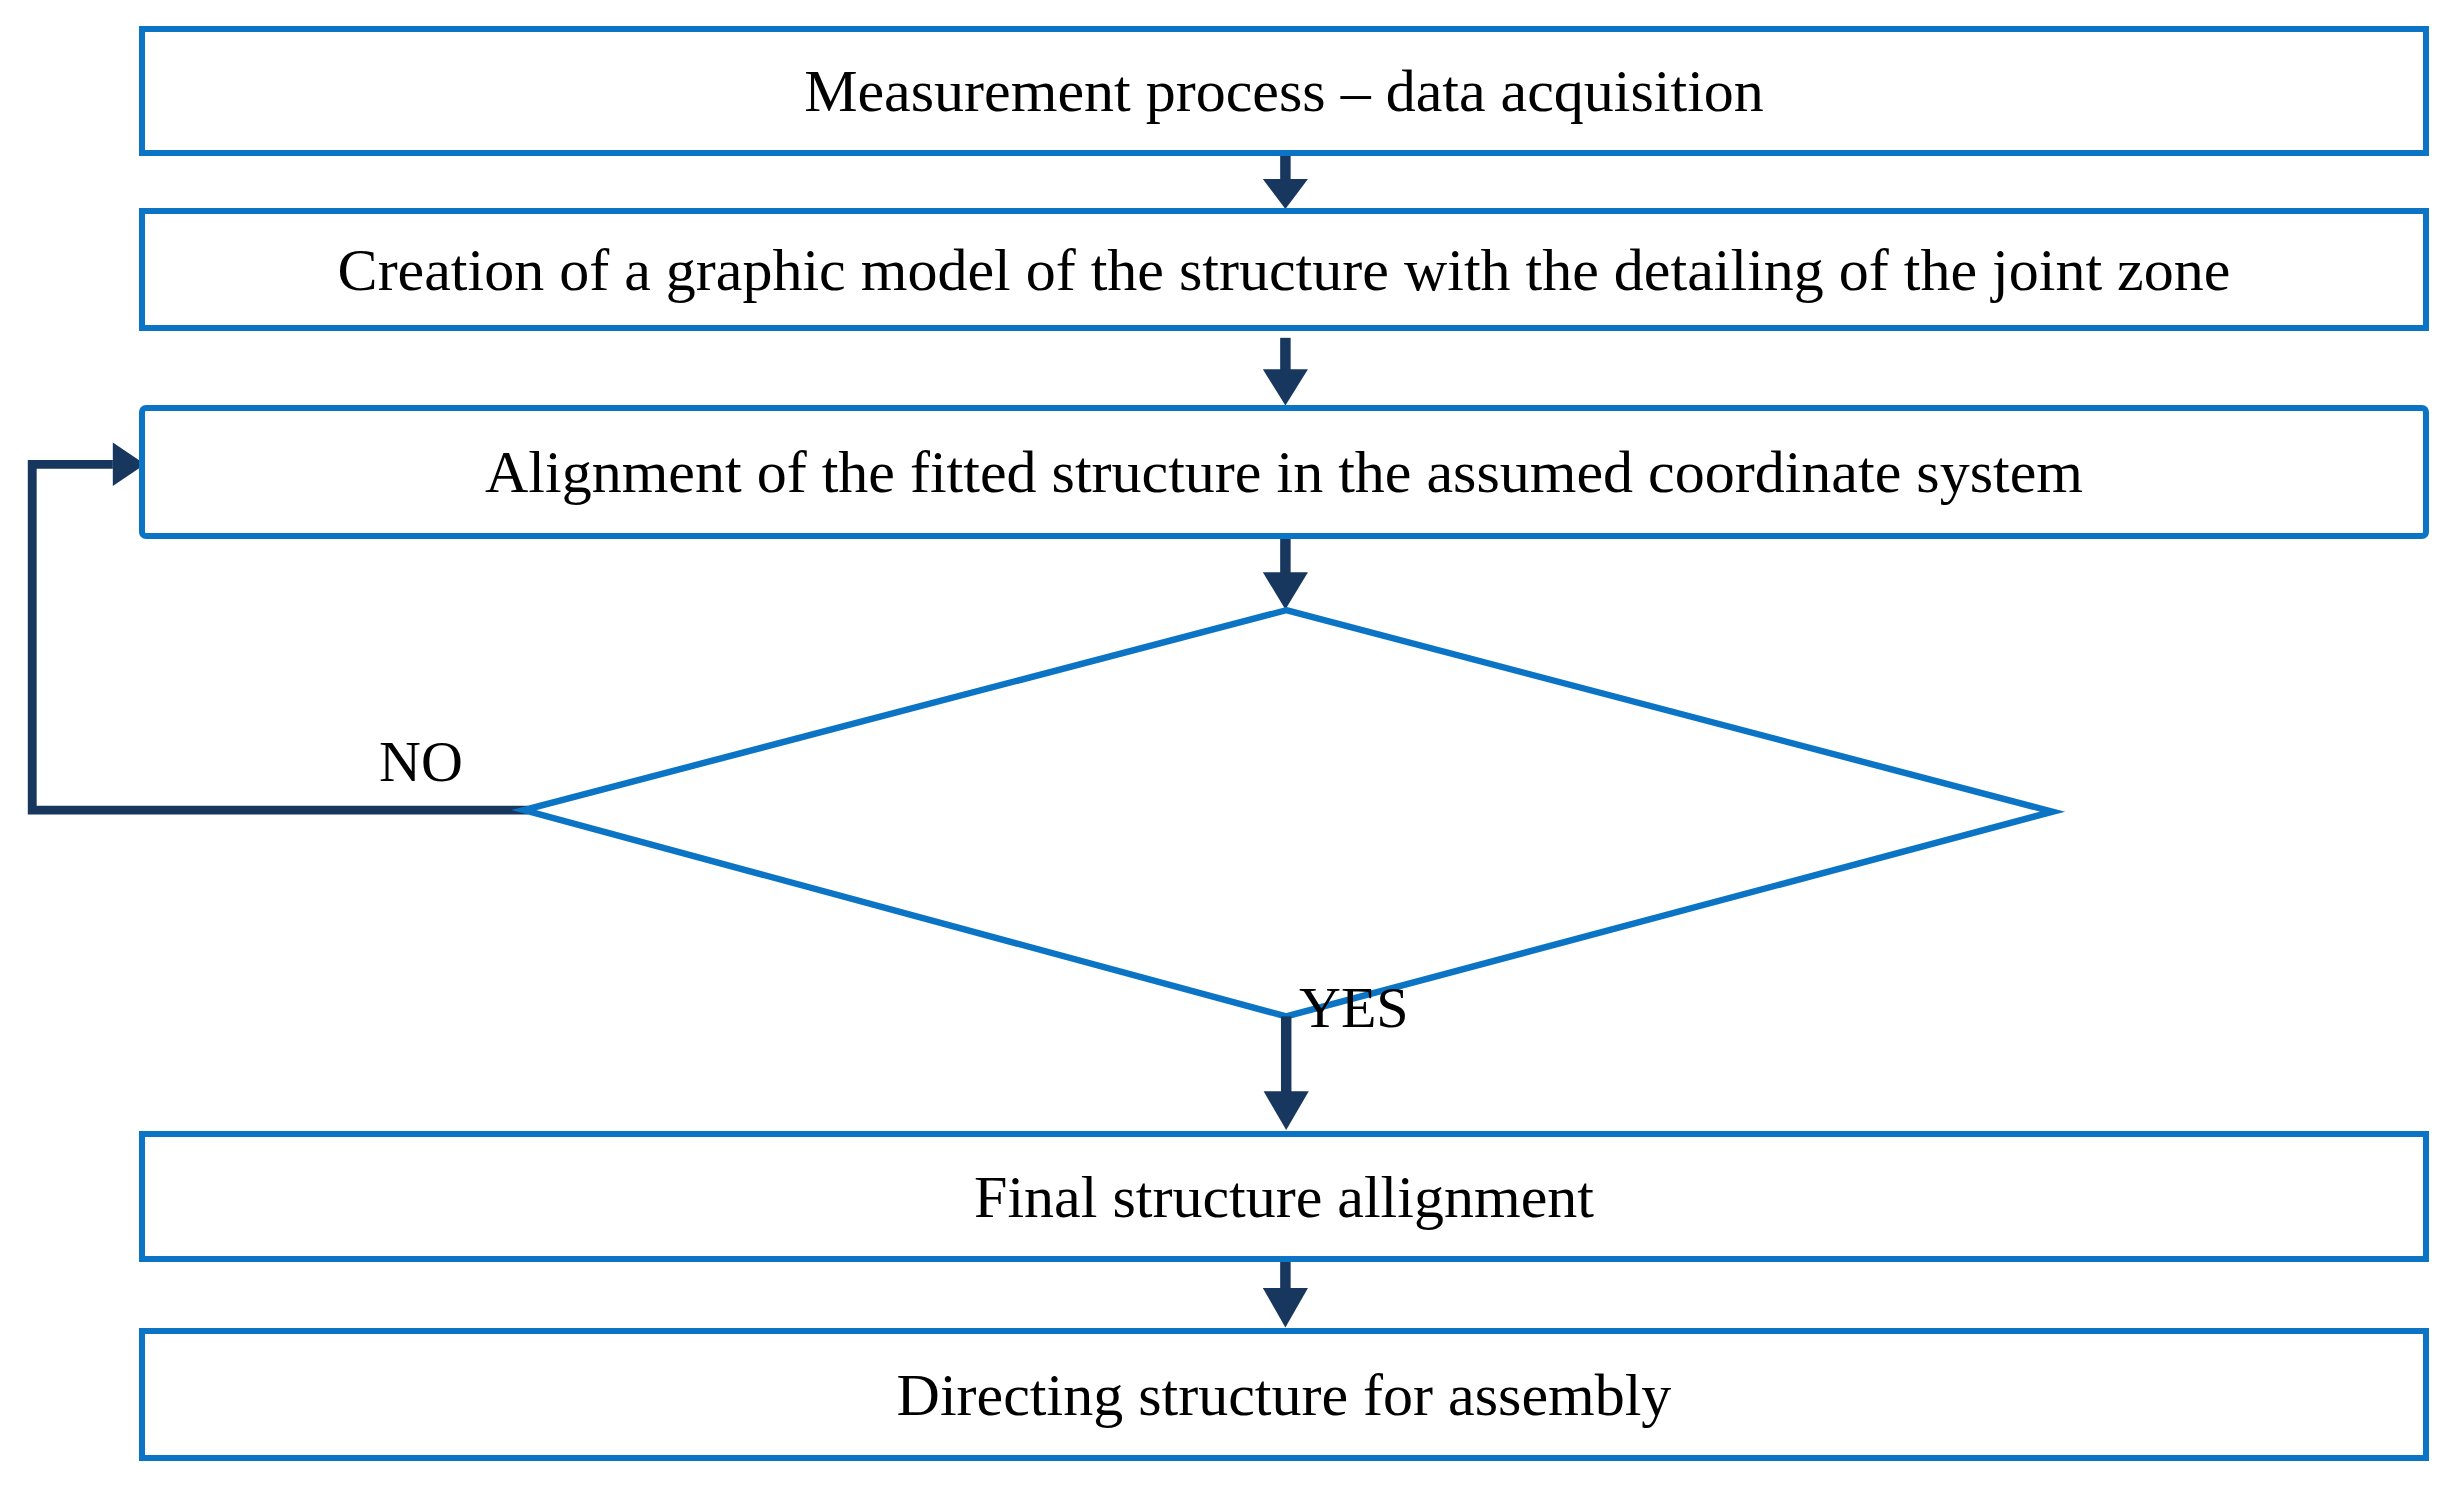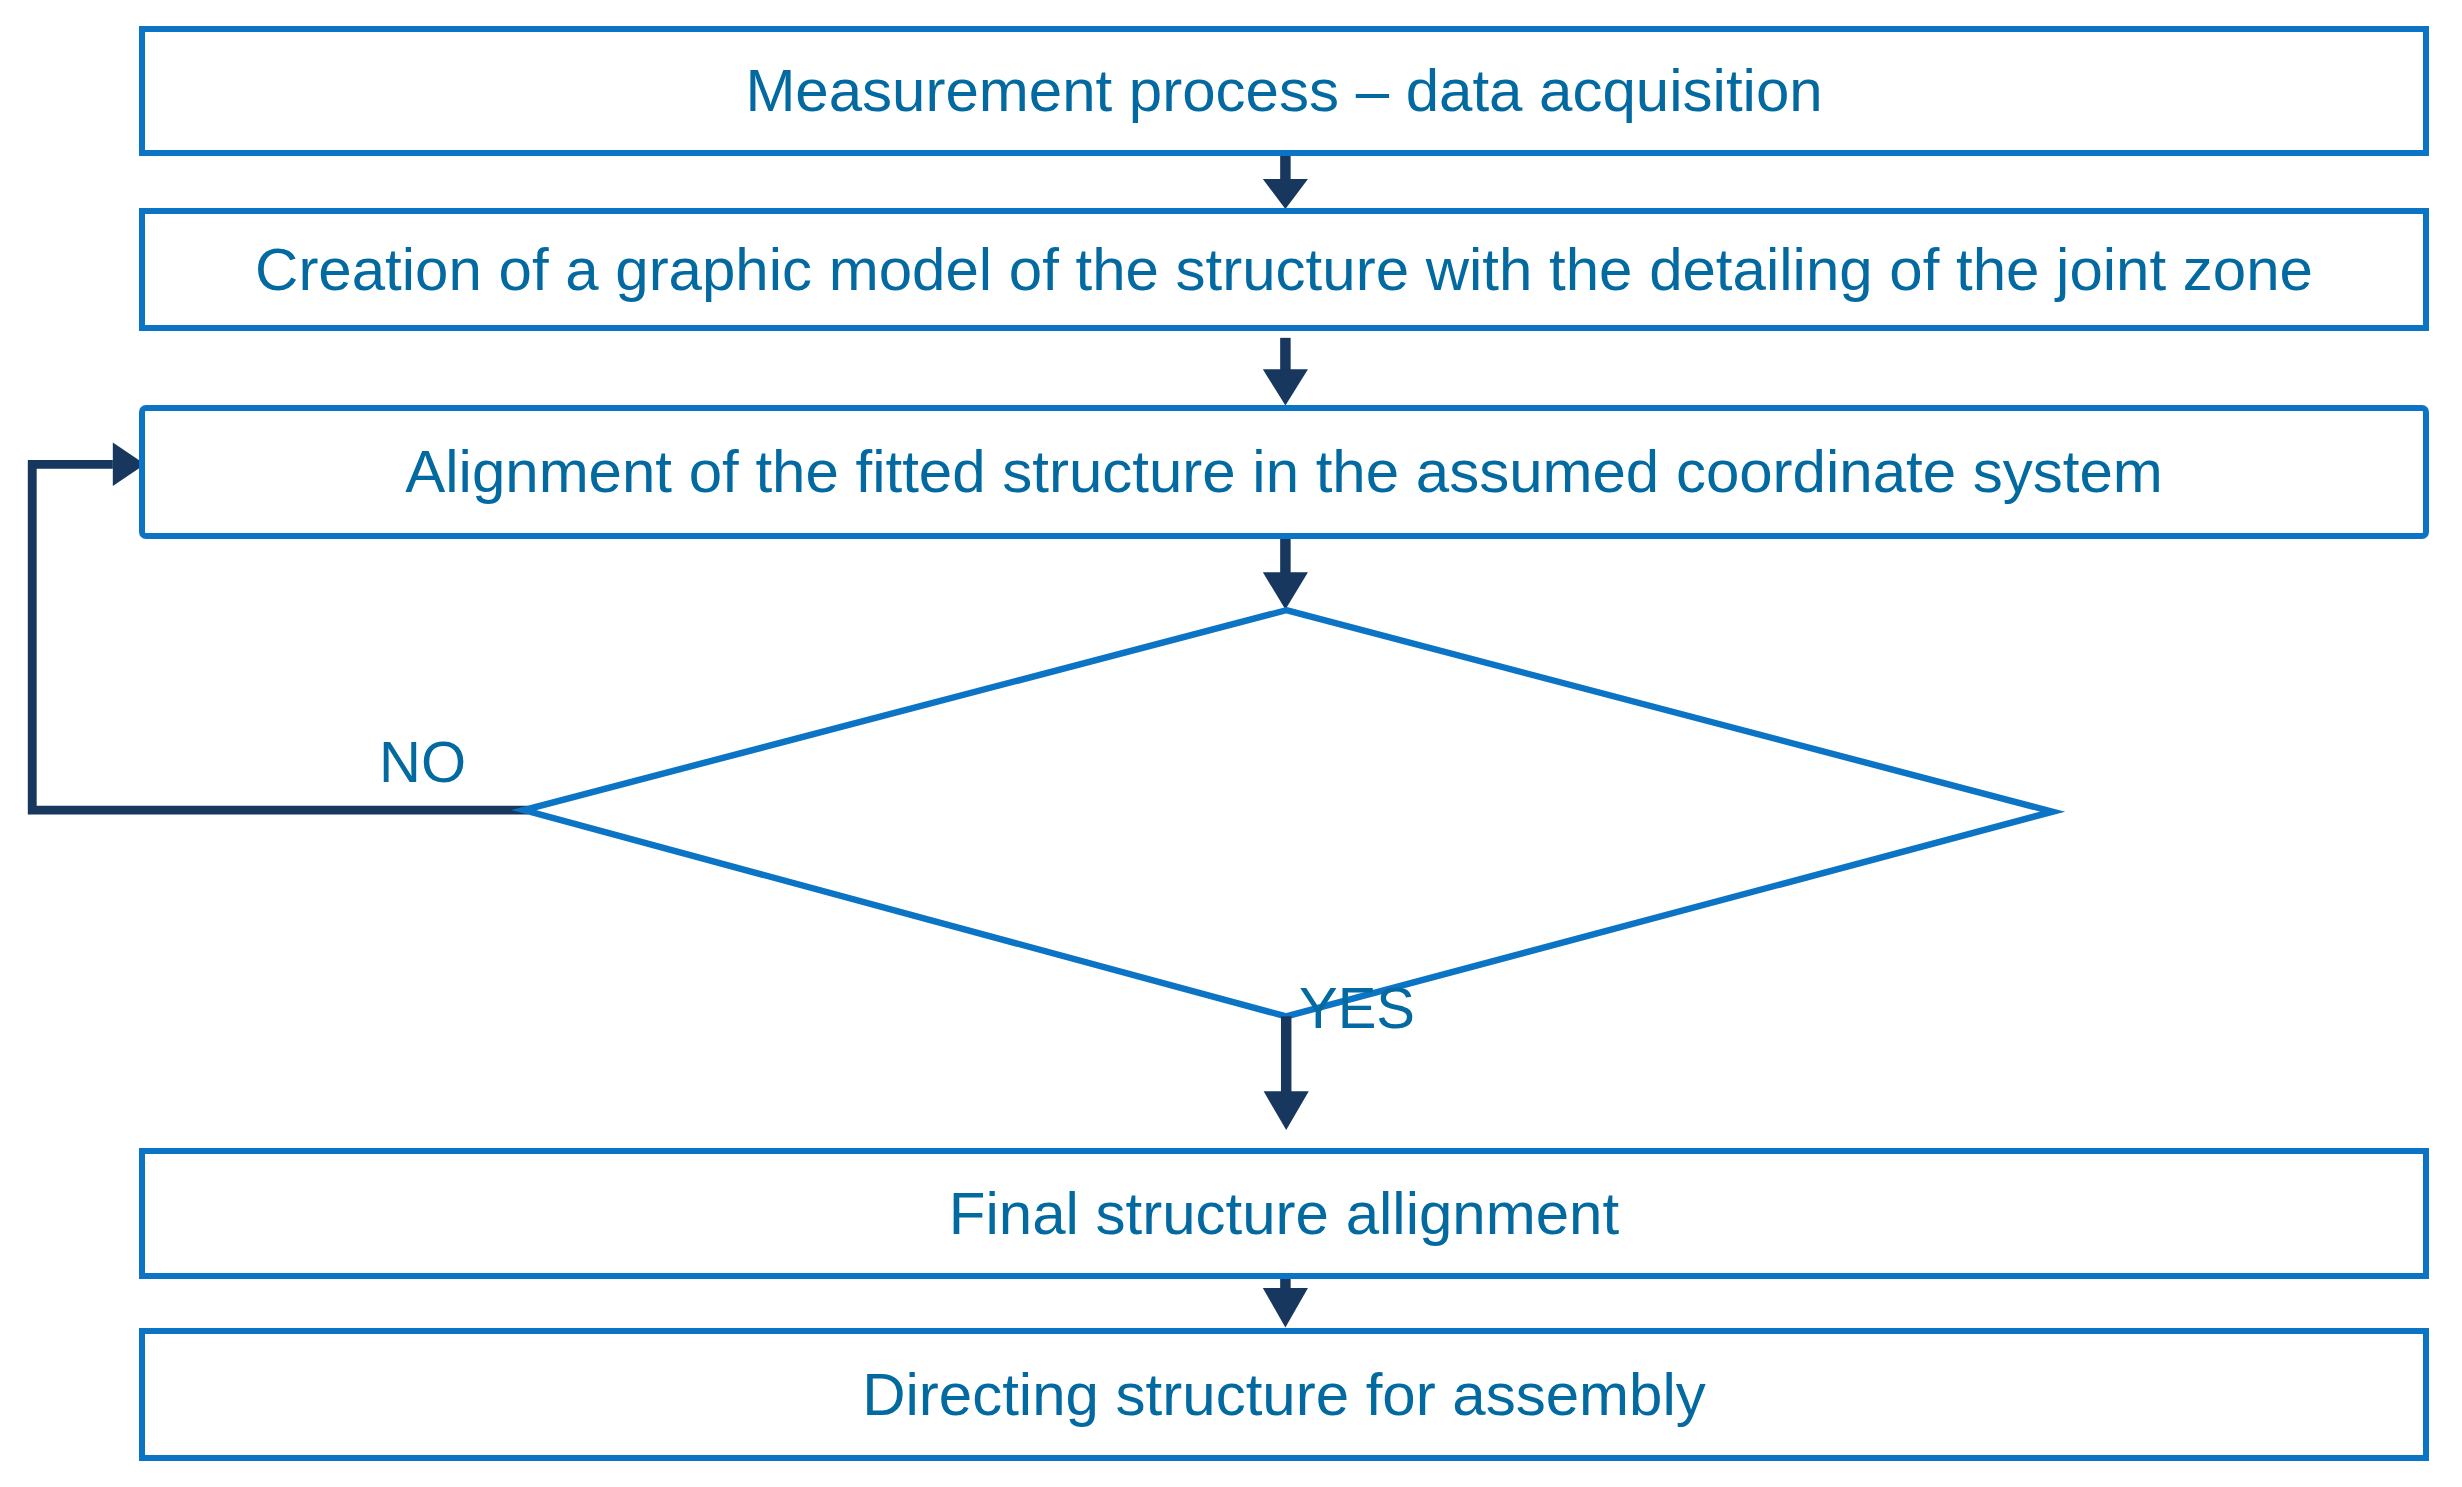--- a/index.html
+++ b/index.html
@@ -1,22 +1,22 @@
 <!DOCTYPE html>
 <html style="font-size:13px"><head>
 <meta charset="utf-8">
 <style>
   html,body{margin:0;padding:0;background:#ffffff;}
   .canvas{
     position:relative;
     width:2462px;
     height:1488px;
     background:#ffffff;
-    font-family:Liberation Sans, sans-serif;
-    color:#0369a1;
+    font-family:Liberation Serif, serif;
+    color:#000000;
     overflow:hidden;
   }
   .connectors{
     position:absolute;
     left:0;top:0;
     width:2462px;height:1488px;
   }
   .pbox{
     position:absolute;
     left:139px;
@@ -28,21 +28,21 @@
     align-items:center;
     justify-content:center;
     font-size:60px;
     line-height:1.1;
     white-space:nowrap;
     text-align:center;
   }
   .box1{top:26px;height:130px;}
   .box2{top:208px;height:123px;text-align:right;}
   .box3{top:405px;height:134px;border-radius:7px;}
-  .box4{top:1131px;height:131px;margin-top:17px;}
+  .box4{top:1131px;height:131px;}
   .box5{top:1328px;height:133px;}
   .diamond-text{
     position:absolute;
     left:804px;
     top:721px;
     width:967px;
     font-size:60px;
     line-height:82px;
     text-align:center;
     white-space:nowrap;

